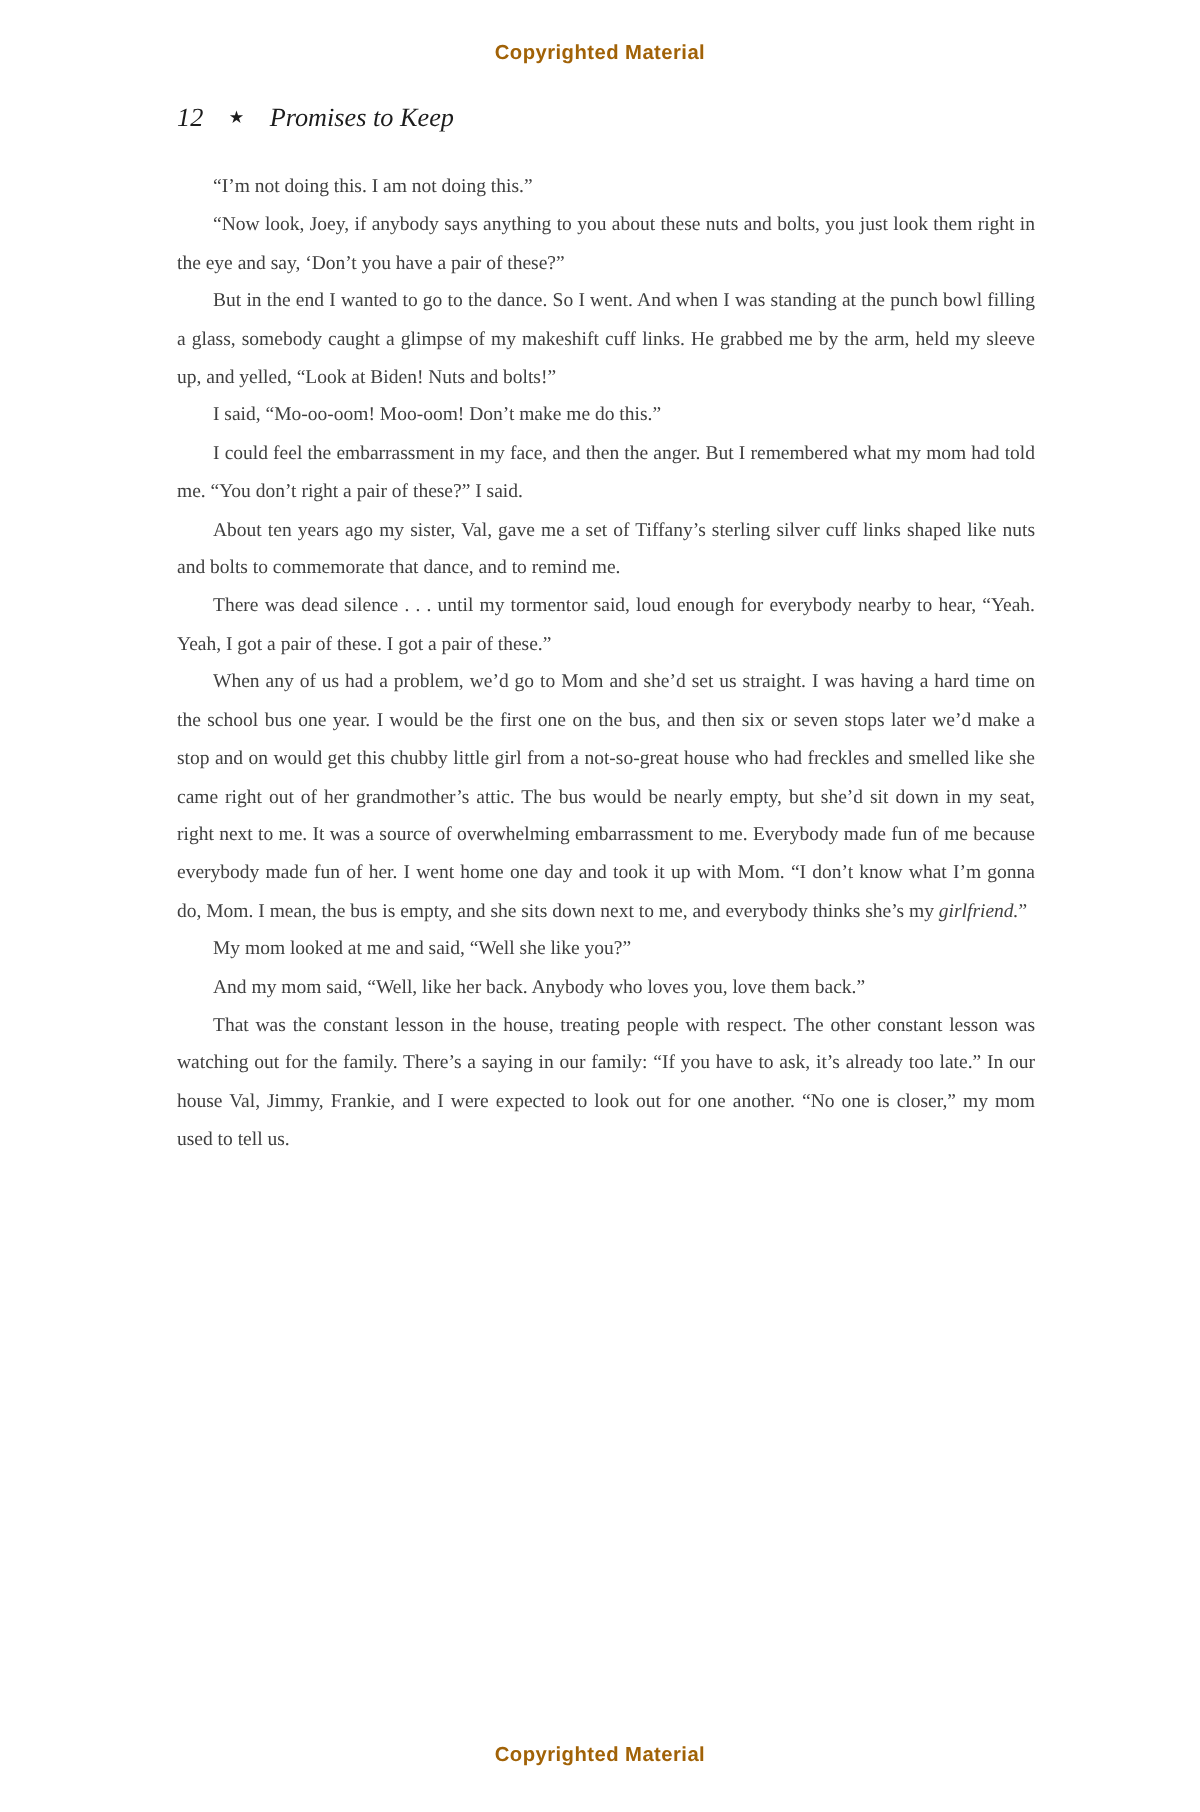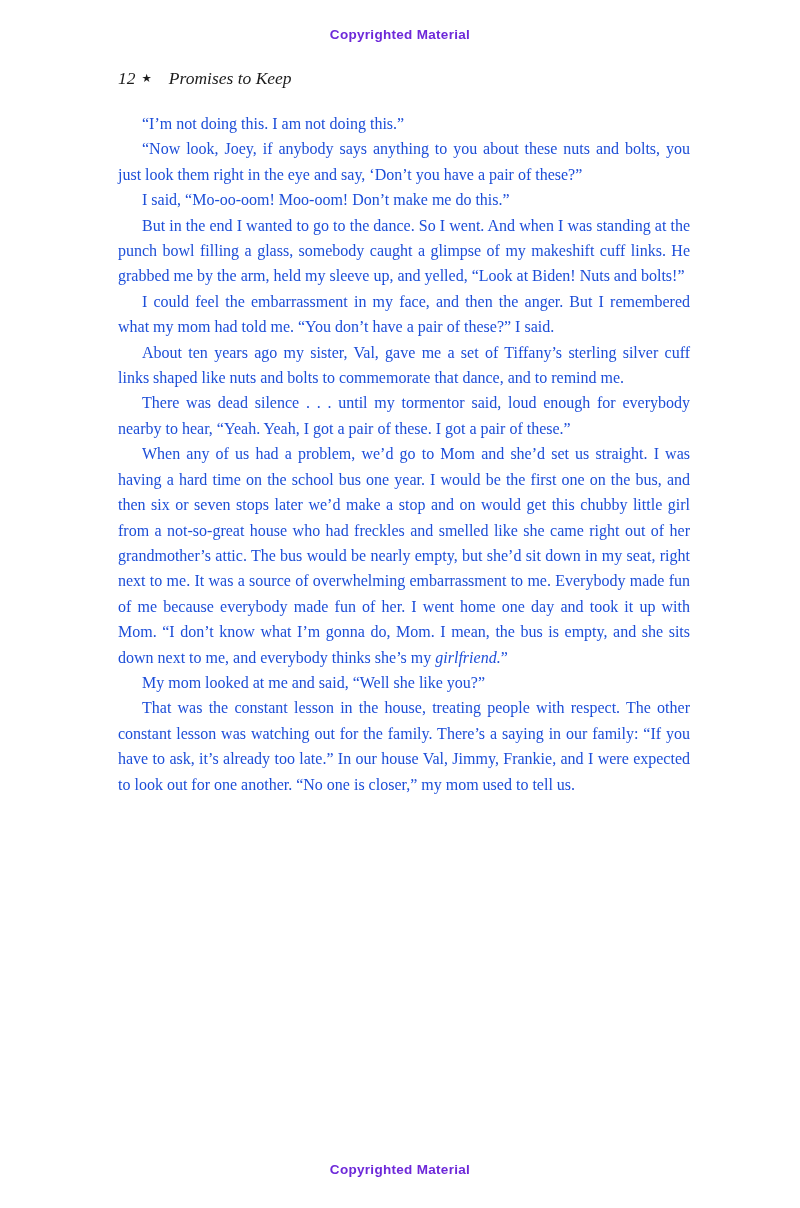--- a/index.html
+++ b/index.html
@@ -12,77 +12,78 @@
     font-family: "Liberation Serif", "DejaVu Serif", serif;
   }
   .copyright {
     position: absolute;
     left: 0;
     width: 100%;
     text-align: center;
     font-family: "Liberation Sans", sans-serif;
     font-weight: 700;
     font-size: 13.5px;
-    color: #6d28d9;
+    color: #a16207;
     letter-spacing: 0.3px;
   }
   .copyright.top { top: 27px; }
   .copyright.bottom { top: 1162px; }
   .running-header {
     position: absolute;
     left: 118px;
     top: 68px;
     font-style: italic;
     font-size: 17.5px;
     color: #1c1c1c;
     display: flex;
     align-items: baseline;
   }
-  .running-header .page-number { margin-right: 6px; }
+  .running-header .page-number { margin-right: 17px; }
   .running-header .star {
     font-style: normal;
     font-size: 11.5px;
     position: relative;
     top: -2px;
     margin-right: 17px;
     color: #1c1c1c;
   }
   .body-text {
     position: absolute;
     left: 118px;
     top: 111px;
     width: 572px;
-    font-size: 16px;
+    font-size: 13px;
     line-height: 25.4px;
-    color: #1d4ed8;
+    color: #404040;
     text-align: justify;
   }
   .body-text p { margin: 0; text-indent: 24px; }
 </style>
 </head>
 <body>
 
 <div class="page">
 
   <div class="copyright top">Copyrighted Material</div>
 
   <div class="running-header">
     <span class="page-number">12</span>
     <span class="star">★</span>
     <span class="book-title">Promises to Keep</span>
   </div>
 
   <div class="body-text">
       <p>“I’m not doing this. I am not doing this.”</p>
       <p>“Now look, Joey, if anybody says anything to you about these nuts and bolts, you just look them right in the eye and say, ‘Don’t you have a pair of these?”</p>
+      <p>But in the end I wanted to go to the dance. So I went. And when I was standing at the punch bowl filling a glass, somebody caught a glimpse of my makeshift cuff links. He grabbed me by the arm, held my sleeve up, and yelled, “Look at Biden! Nuts and bolts!”</p>
       <p>I said, “Mo-oo-oom! Moo-oom! Don’t make me do this.”</p>
-      <p>But in the end I wanted to go to the dance. So I went. And when I was standing at the punch bowl filling a glass, somebody caught a glimpse of my makeshift cuff links. He grabbed me by the arm, held my sleeve up, and yelled, “Look at Biden! Nuts and bolts!”</p>
-      <p>I could feel the embarrassment in my face, and then the anger. But I remembered what my mom had told me. “You don’t have a pair of these?” I said.</p>
+      <p>I could feel the embarrassment in my face, and then the anger. But I remembered what my mom had told me. “You don’t right a pair of these?” I said.</p>
       <p>About ten years ago my sister, Val, gave me a set of Tiffany’s sterling silver cuff links shaped like nuts and bolts to commemorate that dance, and to remind me.</p>
       <p>There was dead silence . . . until my tormentor said, loud enough for everybody nearby to hear, “Yeah. Yeah, I got a pair of these. I got a pair of these.”</p>
       <p>When any of us had a problem, we’d go to Mom and she’d set us straight. I was having a hard time on the school bus one year. I would be the first one on the bus, and then six or seven stops later we’d make a stop and on would get this chubby little girl from a not-so-great house who had freckles and smelled like she came right out of her grandmother’s attic. The bus would be nearly empty, but she’d sit down in my seat, right next to me. It was a source of overwhelming embarrassment to me. Everybody made fun of me because everybody made fun of her. I went home one day and took it up with Mom. “I don’t know what I’m gonna do, Mom. I mean, the bus is empty, and she sits down next to me, and everybody thinks she’s my <i>girlfriend.</i>”</p>
       <p>My mom looked at me and said, “Well she like you?”</p>
+      <p>And my mom said, “Well, like her back. Anybody who loves you, love them back.”</p>
       <p>That was the constant lesson in the house, treating people with respect. The other constant lesson was watching out for the family. There’s a saying in our family: “If you have to ask, it’s already too late.” In our house Val, Jimmy,  Frankie, and I were expected to look out for one another. “No one is closer,” my mom used to tell us.</p>
     </div>
 
   <div class="copyright bottom">Copyrighted Material</div>
 
 </div>
 
 </body></html>

